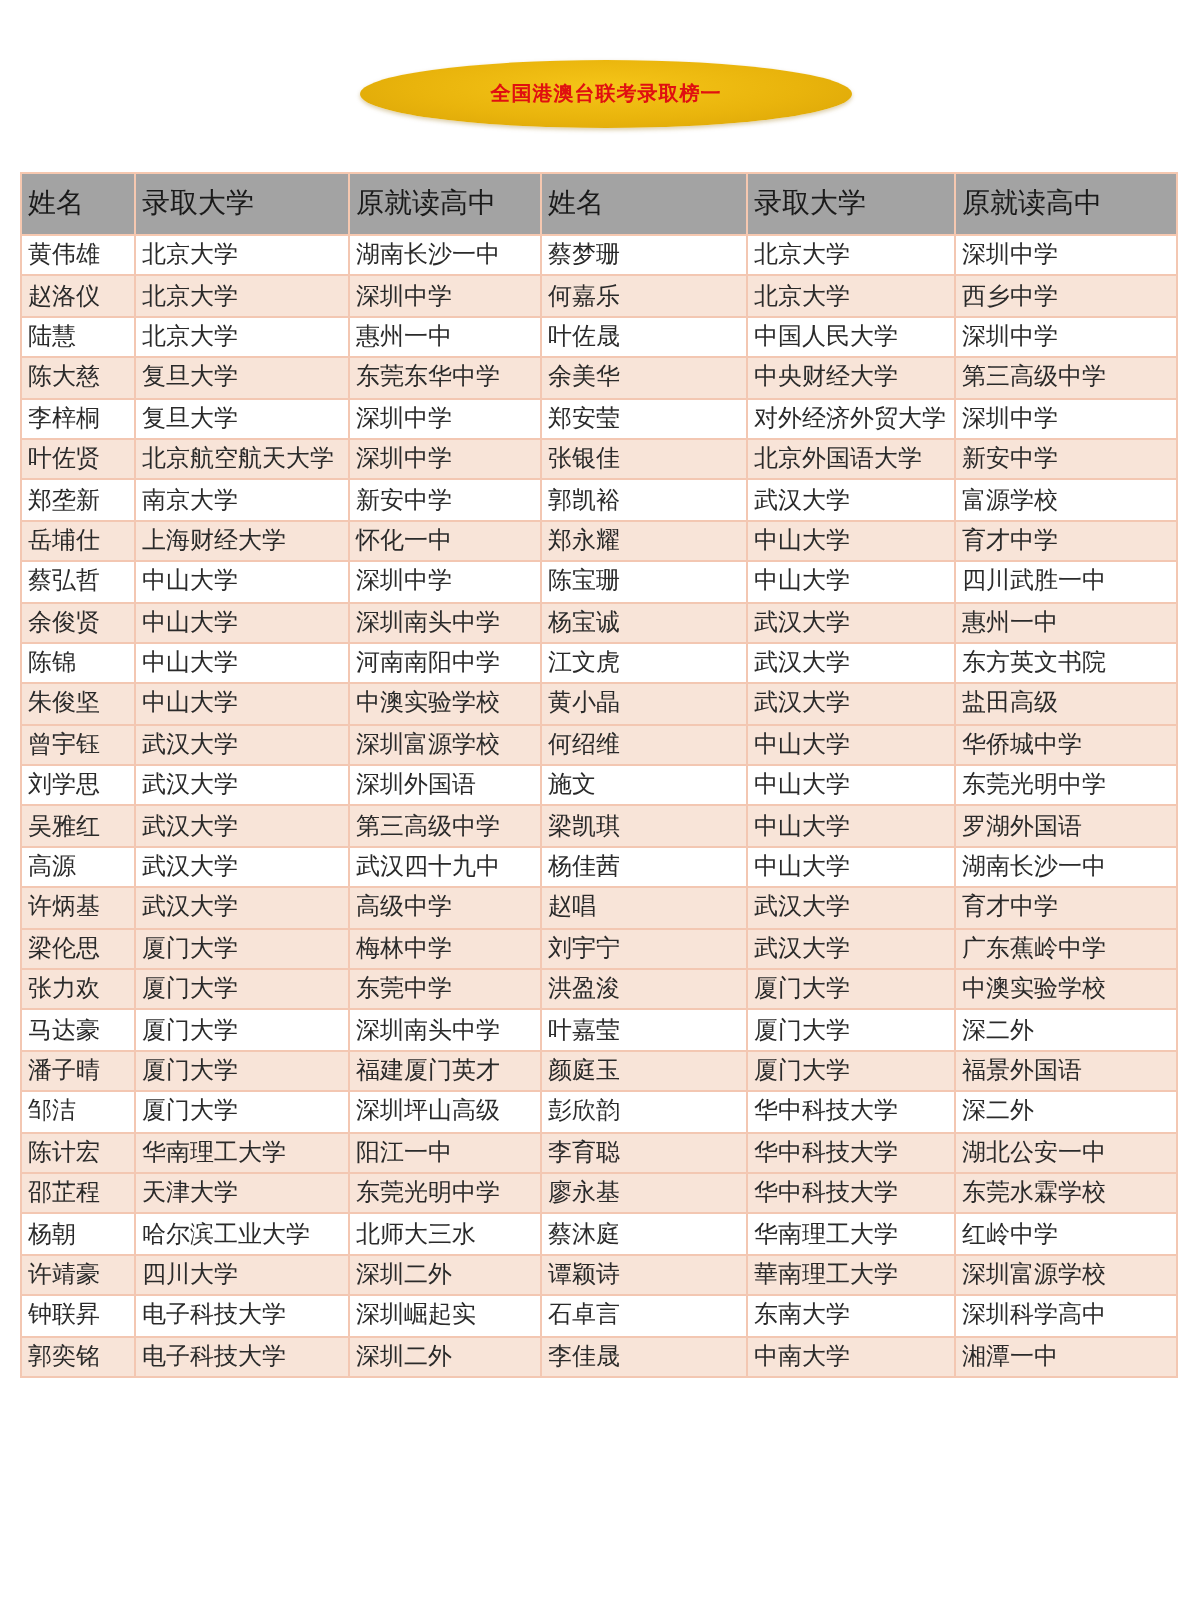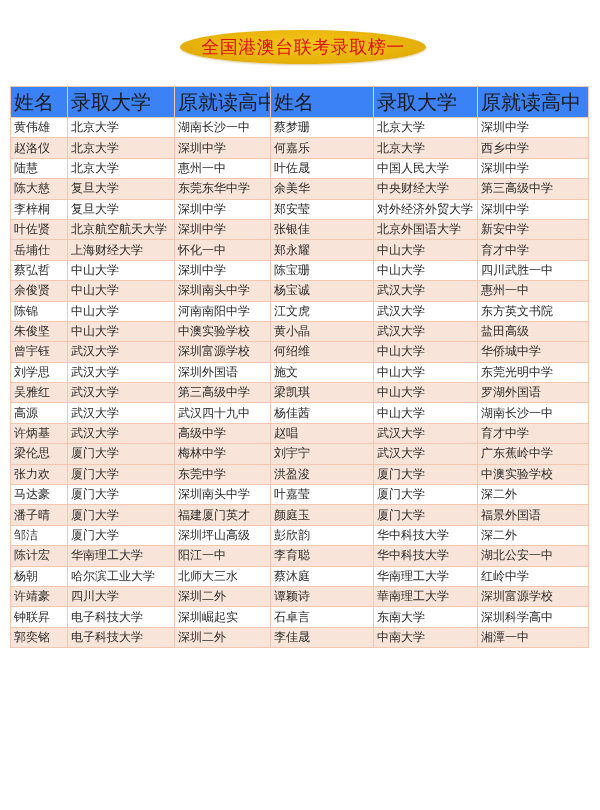--- a/index.html
+++ b/index.html
@@ -30,44 +30,44 @@
       position: absolute;
       left: 0; top: 0;
       width: 100%; height: 100%;
       border-radius: 50%;
       background: radial-gradient(ellipse at 50% 40%, #f5c518 0%, #e9b40c 55%, #d9a306 100%);
       box-shadow: 0 1px 2px rgba(150,110,0,0.35);
     }
     .title-text {
       position: relative;
       color: #e01010;
-      font-size: 18px;
-      font-weight: normal;
+      font-size: 10px;
+      font-weight: bold;
       letter-spacing: 0.5px;
       white-space: nowrap;
     }
     table.roster {
       position: absolute;
       left: 10px;
       top: 86px;
       width: 578px;
       border-collapse: collapse;
       table-layout: fixed;
     }
     table.roster col.c0 { width: 57px; }
     table.roster col.c1 { width: 107px; }
     table.roster col.c2 { width: 96px; }
     table.roster col.c3 { width: 103px; }
     table.roster col.c4 { width: 104px; }
     table.roster col.c5 { width: 111px; }
     table.roster th {
-      background: #3b82f6;
+      background: #a3a3a3;
       color: #1a1a1a;
       font-weight: normal;
-      font-size: 20px;
+      font-size: 14px;
       text-align: left;
       padding: 0 3px;
       height: 31px;
       border: 1px solid #f6c8b0;
       white-space: nowrap;
       overflow: hidden;
     }
     table.roster td {
       font-size: 12px;
       color: #2a2a2a;
@@ -152,20 +152,28 @@
           <td>深圳中学</td>
         </tr>
         <tr class="even">
           <td>叶佐贤</td>
           <td>北京航空航天大学</td>
           <td>深圳中学</td>
           <td>张银佳</td>
           <td>北京外国语大学</td>
           <td>新安中学</td>
         </tr>
+        <tr class="odd">
+          <td>郑垄新</td>
+          <td>南京大学</td>
+          <td>新安中学</td>
+          <td>郭凯裕</td>
+          <td>武汉大学</td>
+          <td>富源学校</td>
+        </tr>
         <tr class="even">
           <td>岳埔仕</td>
           <td>上海财经大学</td>
           <td>怀化一中</td>
           <td>郑永耀</td>
           <td>中山大学</td>
           <td>育才中学</td>
         </tr>
         <tr class="odd">
           <td>蔡弘哲</td>
@@ -280,20 +288,28 @@
           <td>深二外</td>
         </tr>
         <tr class="even">
           <td>陈计宏</td>
           <td>华南理工大学</td>
           <td>阳江一中</td>
           <td>李育聪</td>
           <td>华中科技大学</td>
           <td>湖北公安一中</td>
         </tr>
+        <tr class="even">
+          <td>邵芷程</td>
+          <td>天津大学</td>
+          <td>东莞光明中学</td>
+          <td>廖永基</td>
+          <td>华中科技大学</td>
+          <td>东莞水霖学校</td>
+        </tr>
         <tr class="odd">
           <td>杨朝</td>
           <td>哈尔滨工业大学</td>
           <td>北师大三水</td>
           <td>蔡沐庭</td>
           <td>华南理工大学</td>
           <td>红岭中学</td>
         </tr>
         <tr class="even">
           <td>许靖豪</td>

